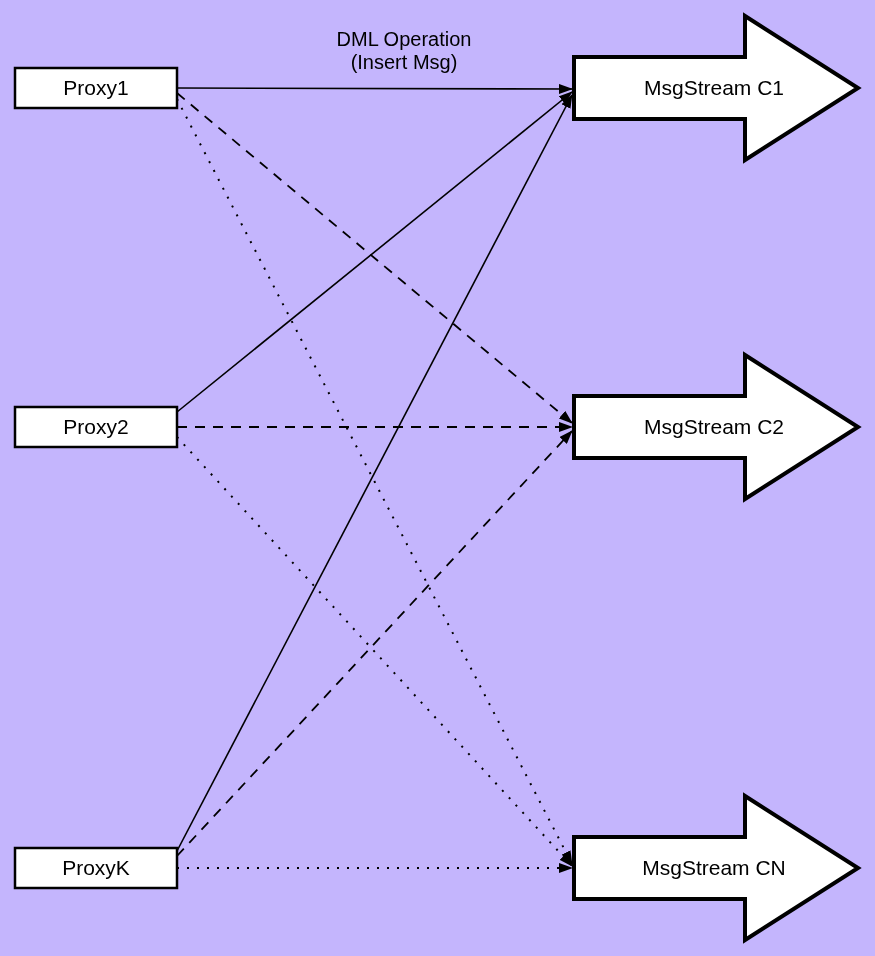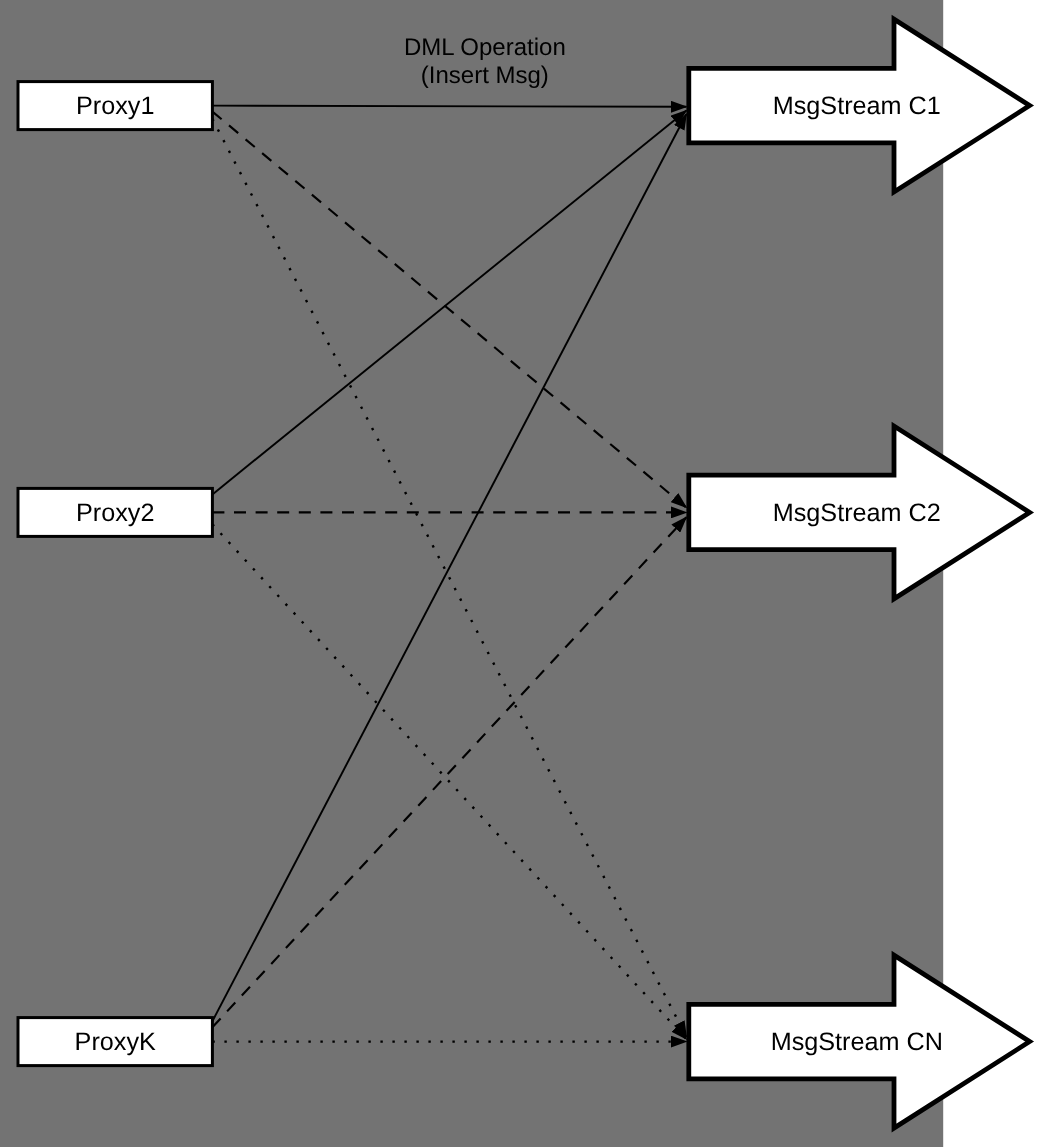--- a/index.html
+++ b/index.html
@@ -5,23 +5,23 @@
   html, body {
     margin: 0;
     padding: 0;
     background: #ffffff;
     width: 875px;
     height: 956px;
     overflow: hidden;
   }
   .canvas-wrap {
     position: relative;
-    width: 786px;
+    width: 875px;
     height: 956px;
-    background: #737373;
+    background: #c4b5fd;
   }
   svg {
     display: block;
     font-family: "Liberation Sans", "DejaVu Sans", sans-serif;
   }
   .node-box {
     fill: #ffffff;
     stroke: #000000;
     stroke-width: 2.5;
   }

